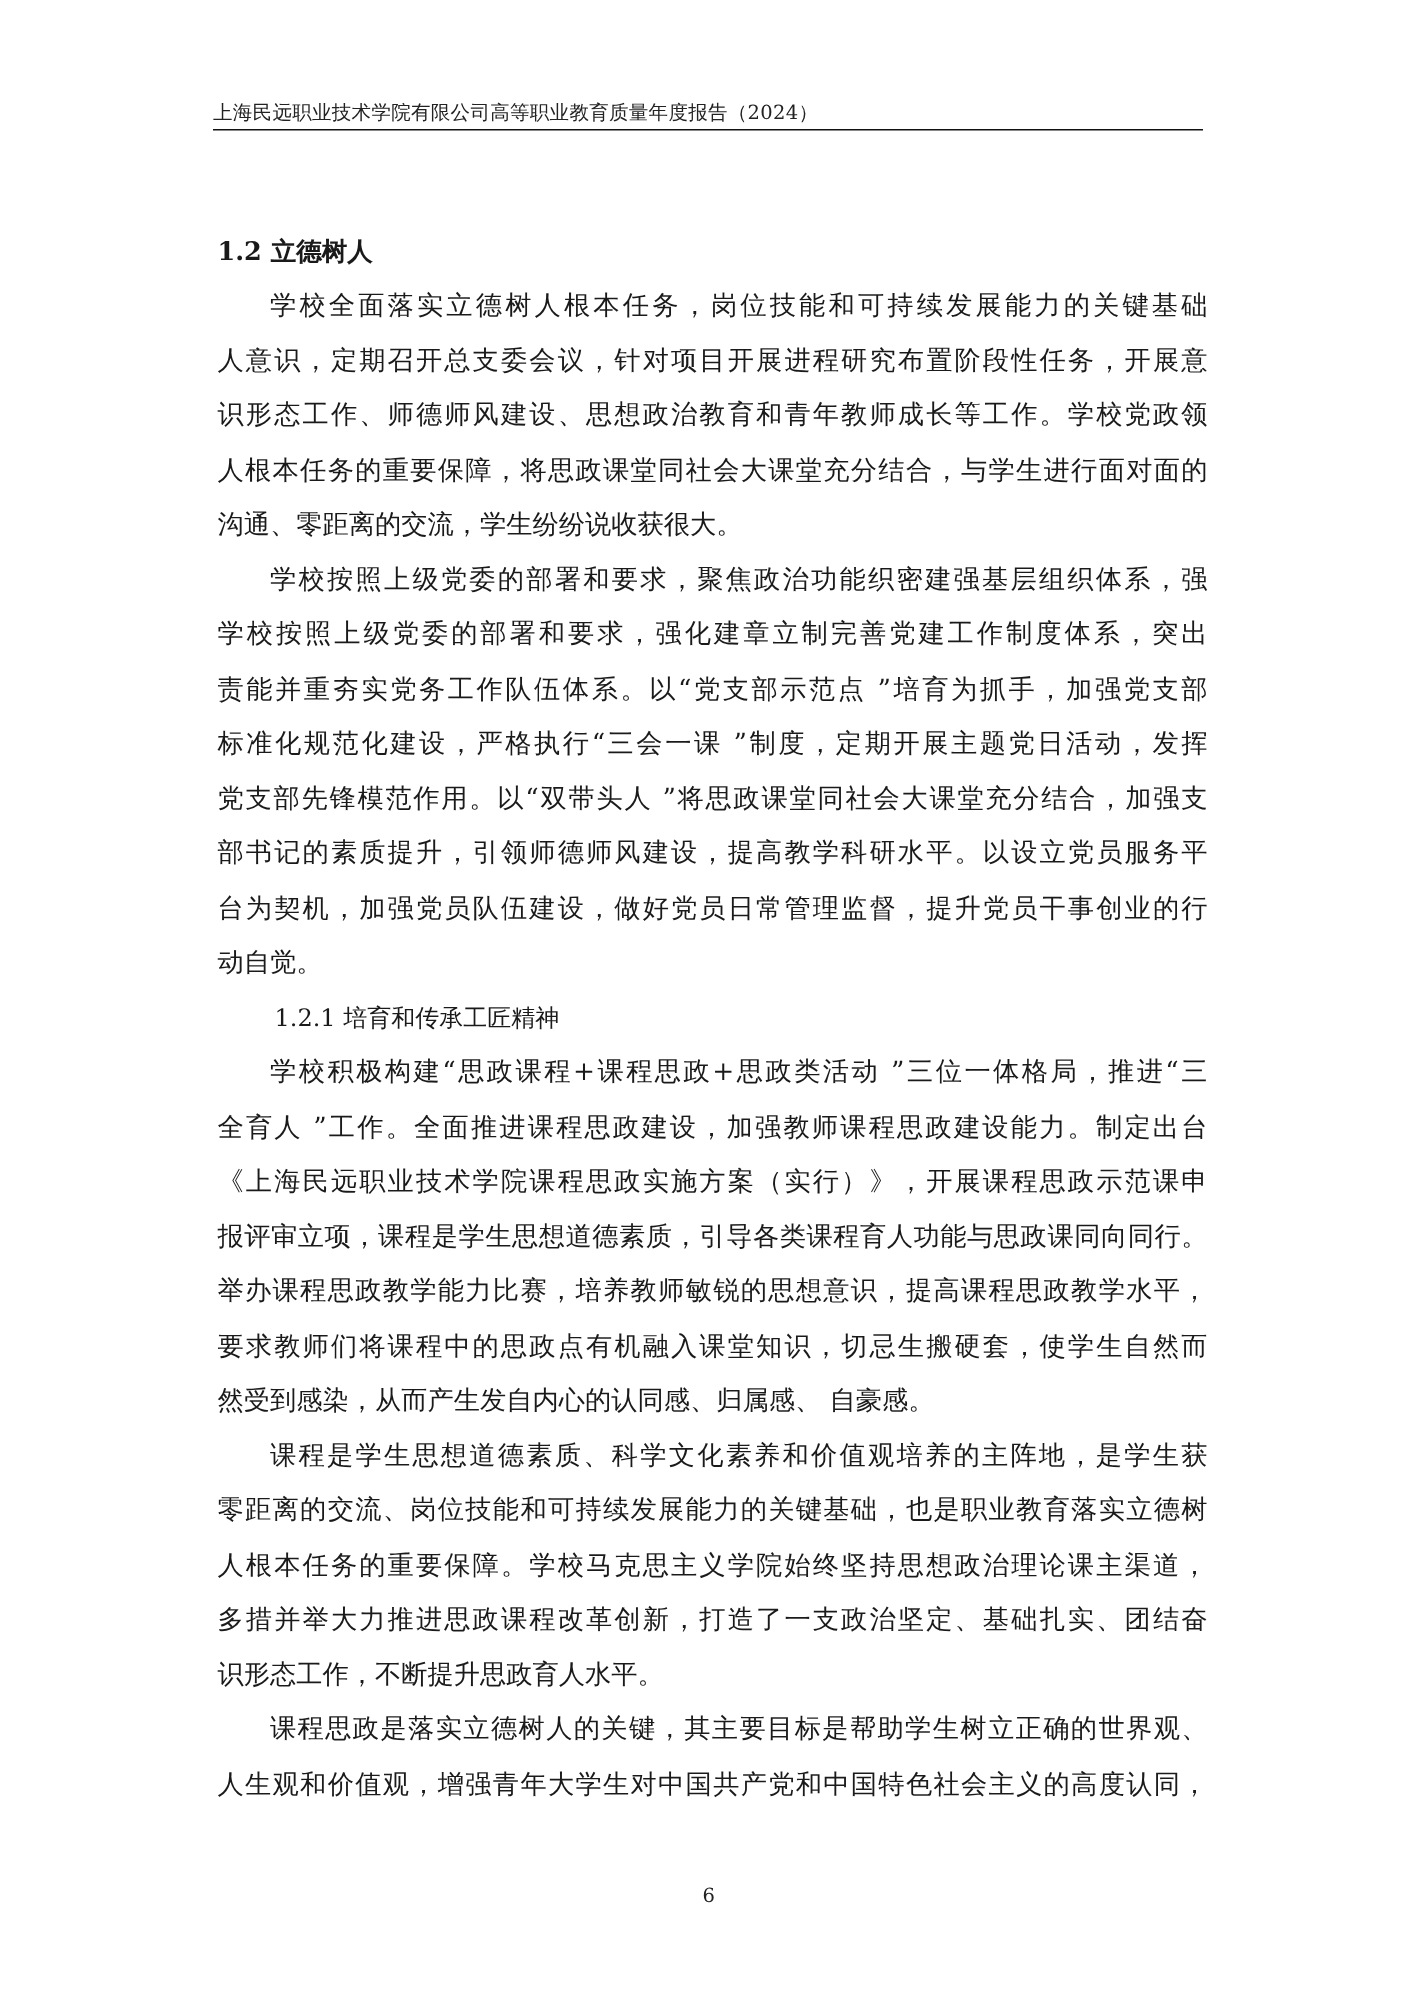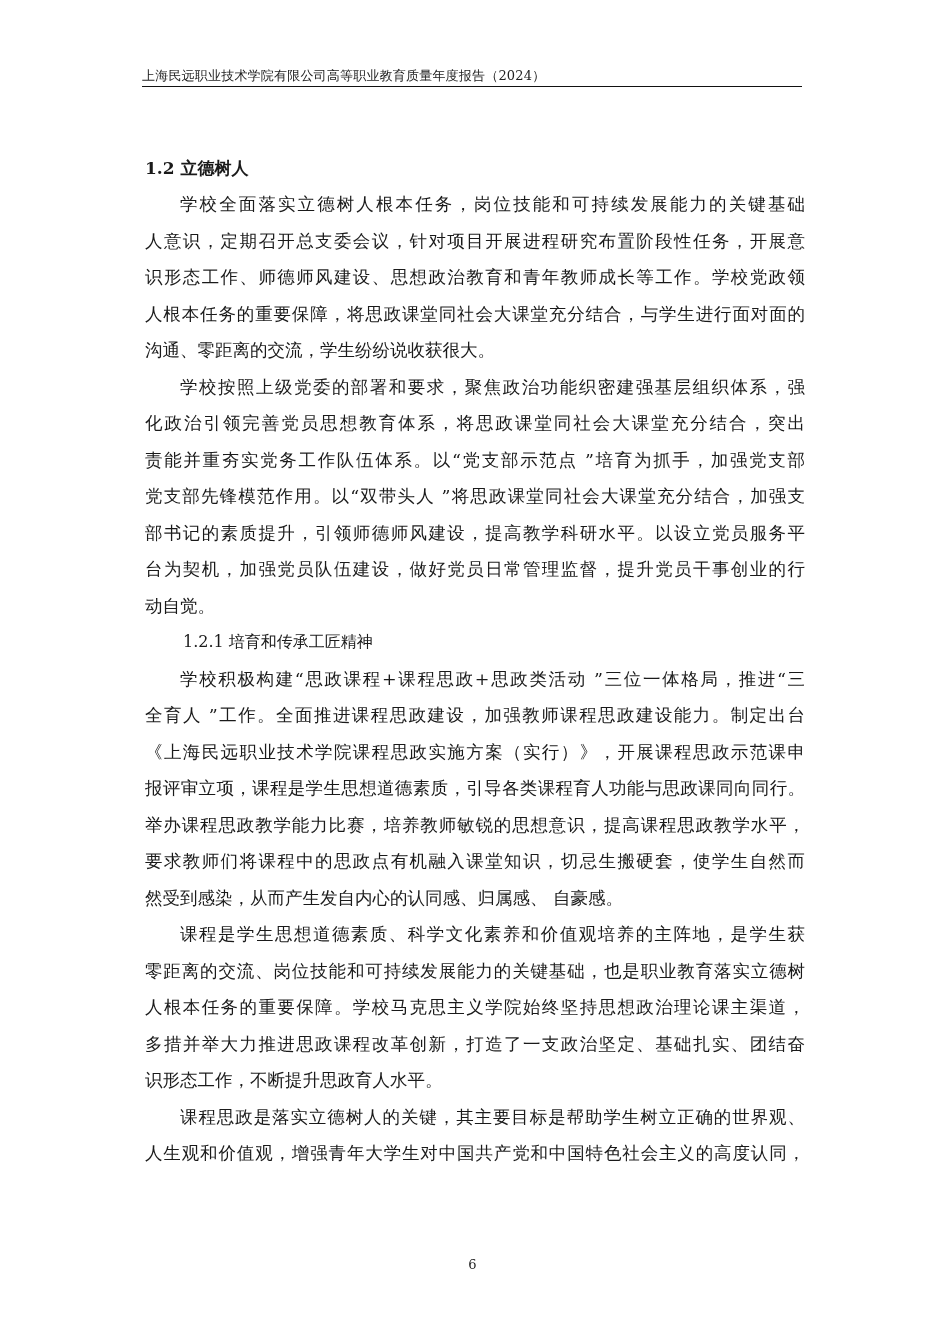--- a/index.html
+++ b/index.html
@@ -31,22 +31,23 @@
   <div>
     <div class="line indent">学校全面落实立德树人根本任务，岗位技能和可持续发展能力的关键基础</div>
     <div class="line">人意识，定期召开总支委会议，针对项目开展进程研究布置阶段性任务，开展意</div>
     <div class="line">识形态工作、师德师风建设、思想政治教育和青年教师成长等工作。学校党政领</div>
     <div class="line">人根本任务的重要保障，将思政课堂同社会大课堂充分结合，与学生进行面对面的</div>
     <div class="line last">沟通、零距离的交流，学生纷纷说收获很大。</div>
   </div>
 
   <div>
     <div class="line indent">学校按照上级党委的部署和要求，聚焦政治功能织密建强基层组织体系，强</div>
-    <div class="line">化政治引领完善党员思想教育体系，将思政课堂同社会大课堂充分结合，突出</div>
+    <div class="line">学校按照上级党委的部署和要求，强化建章立制完善党建工作制度体系，突出</div>
     <div class="line">责能并重夯实党务工作队伍体系。以“党支部示范点 ”培育为抓手，加强党支部</div>
+    <div class="line">标准化规范化建设，严格执行“三会一课 ”制度，定期开展主题党日活动，发挥</div>
     <div class="line">党支部先锋模范作用。以“双带头人 ”将思政课堂同社会大课堂充分结合，加强支</div>
     <div class="line">部书记的素质提升，引领师德师风建设，提高教学科研水平。以设立党员服务平</div>
     <div class="line">台为契机，加强党员队伍建设，做好党员日常管理监督，提升党员干事创业的行</div>
     <div class="line last">动自觉。</div>
   </div>
 
   <div class="h3">1.2.1 培育和传承工匠精神</div>
 
   <div>
     <div class="line indent">学校积极构建“思政课程+课程思政+思政类活动 ”三位一体格局，推进“三</div>

